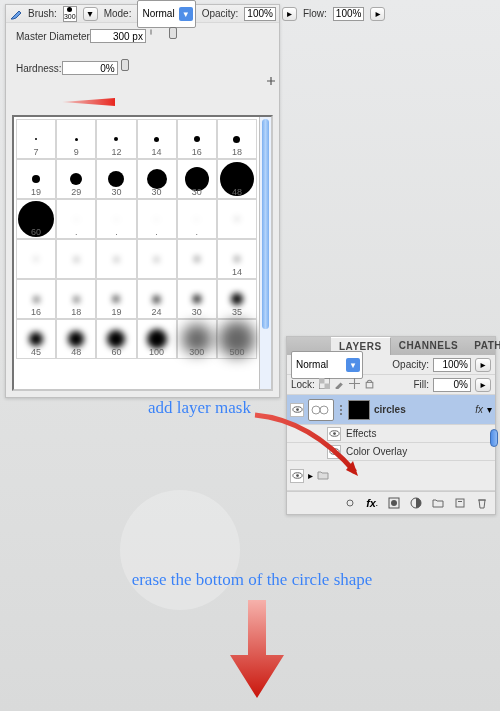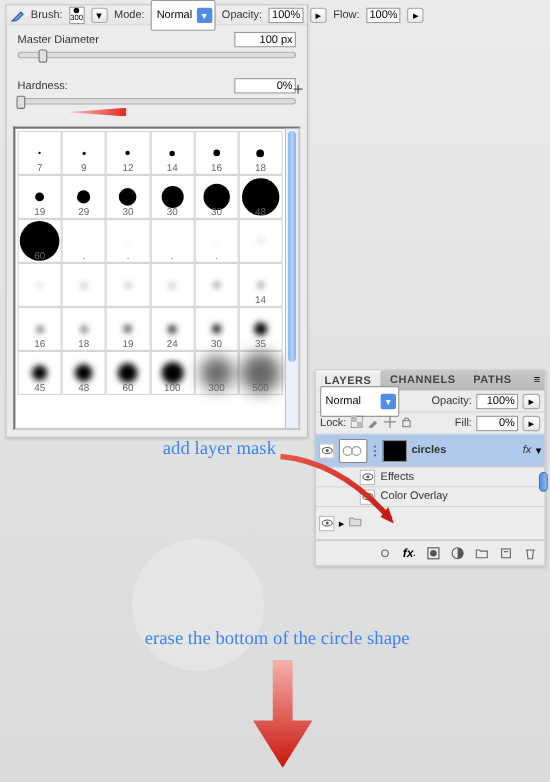--- a/index.html
+++ b/index.html
@@ -39,21 +39,21 @@
     font-size:10px; display:flex;align-items:center;justify-content:flex-end;padding:0 2px;
   }
   .bigbtn, .minibtn {
     height: 14px; border:1px solid #aaa; background: linear-gradient(#fff,#e6e6e6);
     border-radius:3px; padding:0 4px; font-size:10px;
   }
   .minibtn { width:16px; display:flex;align-items:center;justify-content:center; }
   .brush-icon {
     width:16px;height:16px;background:#fff;border:1px solid #999;display:flex;flex-direction:column;align-items:center;justify-content:center;
   }
-  .slider-row { padding: 6px 10px 4px 10px; display:flex;flex-direction:column;gap:4px; }
+  .slider-row { padding: 6px 10px 4px 10px; display:flex;flex-direction:row;gap:4px; }
   .slider-row .top { display:flex;justify-content:space-between;align-items:center; }
   .hslider { position: relative; height: 6px; background: #ddd; border:1px solid #aaa;border-radius:3px; }
   .hslider .thumb {
     position:absolute; top:-3px; width:8px;height:12px;background:#e0e0e0;border:1px solid #777;border-radius:2px;
   }
   .red-arrow-left {
     position:absolute; left:56px; top:96px; width:53px; height:8px;
     background: linear-gradient(90deg, rgba(255,40,30,.2), #e8271f);
     clip-path: polygon(100% 0, 100% 100%, 0 50%);
     transform: translateY(-3px);
@@ -89,21 +89,21 @@
   .flyout { position:absolute; right:2px; top:70px; width:12px;height:12px;display:flex;align-items:center;justify-content:center; }
   .flyout svg { width:10px;height:10px; }
 
   
   #layers-panel { right: 4px; top: 336px; width: 210px; }
   .tabs { display:flex; height:18px; background:linear-gradient(#c8c8c8,#b8b8b8); }
   .tab {
     padding:3px 8px 0 8px; font-size:10px; font-weight:bold; color:#444;
     letter-spacing:0.5px;
   }
-  .tab.active { background:#ececec; border-top:1px solid #fff; border-right:1px solid #aaa;}
+  .tab.active { background:#ececec; border-top:1px solid #fff; border-right:1px solid #aaa;margin-left:44px;}
   .layerrow {
     display:flex; align-items:center; height:20px; padding:0 4px; gap:4px; border-bottom:1px solid #d5d5d5;
   }
   .layer-item {
     display:flex;align-items:center; height:30px; padding:0 3px; gap:4px;
     border-bottom:1px solid #d5d5d5;
   }
   .layer-item.selected { background:#b0c8ea; }
   .sub { height:18px; padding-left:40px; font-size:10px;  display:flex;align-items:center;gap:5px;}
   .eye { width:14px;height:14px;display:flex;align-items:center;justify-content:center;border:1px solid #bbb; background:#fff;}
@@ -168,21 +168,21 @@
     <span class="numbox">
         <span>100%</span>
       </span>
     <button class="minibtn">▸</button>
   </div>
 
   <div class="slider-row">
     <div class="top">
       <span class="lbl">Master Diameter</span>
       <span class="numbox" style="width:56px;">
-          <span>100 px</span>
+          <span>300 px</span>
         </span>
     </div>
     <div class="hslider">
       <div class="thumb" style="left:18px;"></div>
     </div>
   </div>
 
   <div class="flyout">
     <svg viewBox="0 0 10 10">
         <path d="M1 5 L9 5 M5 1 L5 9" stroke="#555" stroke-width="1.2" fill="none"></path>

